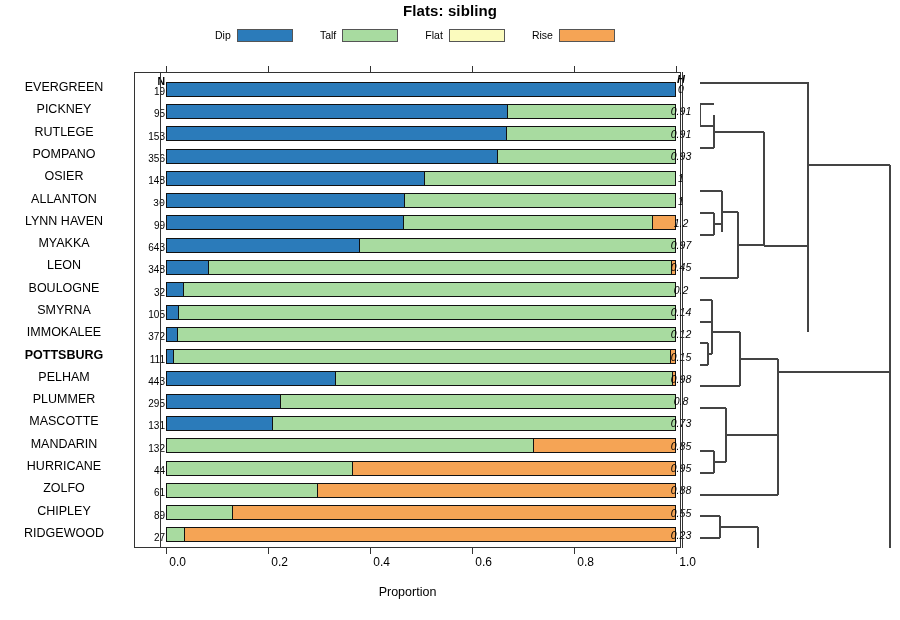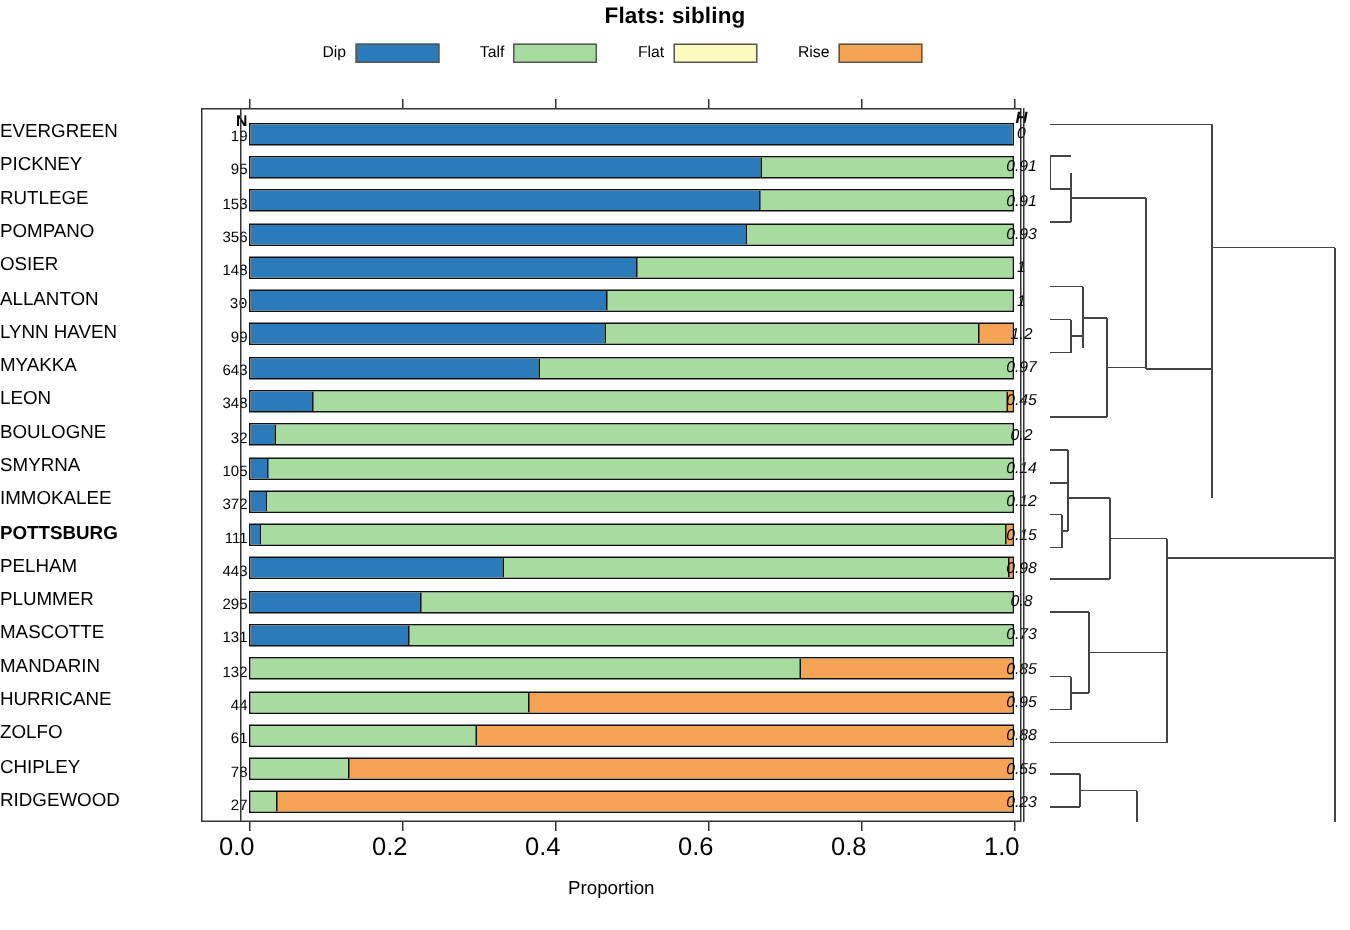--- a/index.html
+++ b/index.html
@@ -15,42 +15,42 @@
   
   .legend{position:absolute;left:215px;top:26px;width:400px;height:18px;
     display:flex;align-items:center;justify-content:space-between;}
   .legend-item{display:flex;align-items:center;gap:6px;}
   .legend-label{font-size:10.5px;}
   .legend-swatch{width:56px;height:13px;border:1px solid #555;box-sizing:border-box;}
 
   
   .plot-frame{position:absolute;left:134px;top:72px;width:547px;height:476px;
     border:1px solid #333;box-sizing:border-box;background:#fff;}
-  .rowlabel{position:absolute;right:684px;width:160px;text-align:left;
+  .rowlabel{position:absolute;right:684px;width:160px;text-align:center;
     font-size:12.5px;color:#000;white-space:nowrap;}
   .rowlabel.bold{font-weight:bold;}
   .nval{position:absolute;left:137px;width:28px;text-align:right;
     font-size:10px;color:#000;}
   .hval{position:absolute;left:664px;width:34px;text-align:center;
     font-size:10.5px;font-style:italic;color:#000;}
   .hdr{font-size:10.5px;font-weight:bold;font-style:normal;}
   .hdr-h{font-size:11px;font-weight:bold;font-style:italic;}
 
   
   .bar{position:absolute;left:32px;height:15px;width:510px;
        border:1.3px solid #111;box-sizing:border-box;background:#fff;
        display:flex;overflow:hidden;}
   .seg{height:100%;box-sizing:border-box;}
   .seg + .seg{border-left:1.2px solid #111;}
 
   
   .xaxis{position:absolute;left:134px;top:548px;width:547px;height:40px;}
   .xtick{position:absolute;top:0;width:1px;height:6px;background:#333;}
   .xticklabel{position:absolute;top:7px;width:40px;margin-left:-20px;
-    text-align:left;font-size:17px;}
+    text-align:right;font-size:12px;}
   .xlab{position:absolute;left:134px;top:585px;width:547px;text-align:center;
     font-size:12.5px;}
 
   
   .dendro{position:absolute;left:700px;top:72px;width:200px;height:476px;}
 </style>
 </head>
 <body>
 
 <div id="stage">
@@ -209,21 +209,21 @@
       </div>
       <div class="hval" style="position: absolute; top: 462px;">0.95</div>
       <div class="rowlabel" style="left: 0px; width: 128px; top: 481.286px; position: absolute;">ZOLFO</div>
       <div class="nval" style="position: absolute; top: 487.286px;">61</div>
       <div class="bar" style="position: absolute; left: 166px; width: 510px; top: 482.786px;">
         <div class="seg" style="width: 29.5%; background: rgb(168, 219, 160);"></div>
         <div class="seg" style="width: 70.5%; background: rgb(245, 164, 85);"></div>
       </div>
       <div class="hval" style="position: absolute; top: 484.286px;">0.88</div>
       <div class="rowlabel" style="left: 0px; width: 128px; top: 503.571px; position: absolute;">CHIPLEY</div>
-      <div class="nval" style="position: absolute; top: 509.571px;">78</div>
+      <div class="nval" style="position: absolute; top: 509.571px;">89</div>
       <div class="bar" style="position: absolute; left: 166px; width: 510px; top: 505.071px;">
         <div class="seg" style="width: 12.8%; background: rgb(168, 219, 160);"></div>
         <div class="seg" style="width: 87.2%; background: rgb(245, 164, 85);"></div>
       </div>
       <div class="hval" style="position: absolute; top: 506.571px;">0.55</div>
       <div class="rowlabel" style="left: 0px; width: 128px; top: 525.857px; position: absolute;">RIDGEWOOD</div>
       <div class="nval" style="position: absolute; top: 531.857px;">27</div>
       <div class="bar" style="position: absolute; left: 166px; width: 510px; top: 527.357px;">
         <div class="seg" style="width: 3.3%; background: rgb(168, 219, 160);"></div>
         <div class="seg" style="width: 96.7%; background: rgb(245, 164, 85);"></div>

